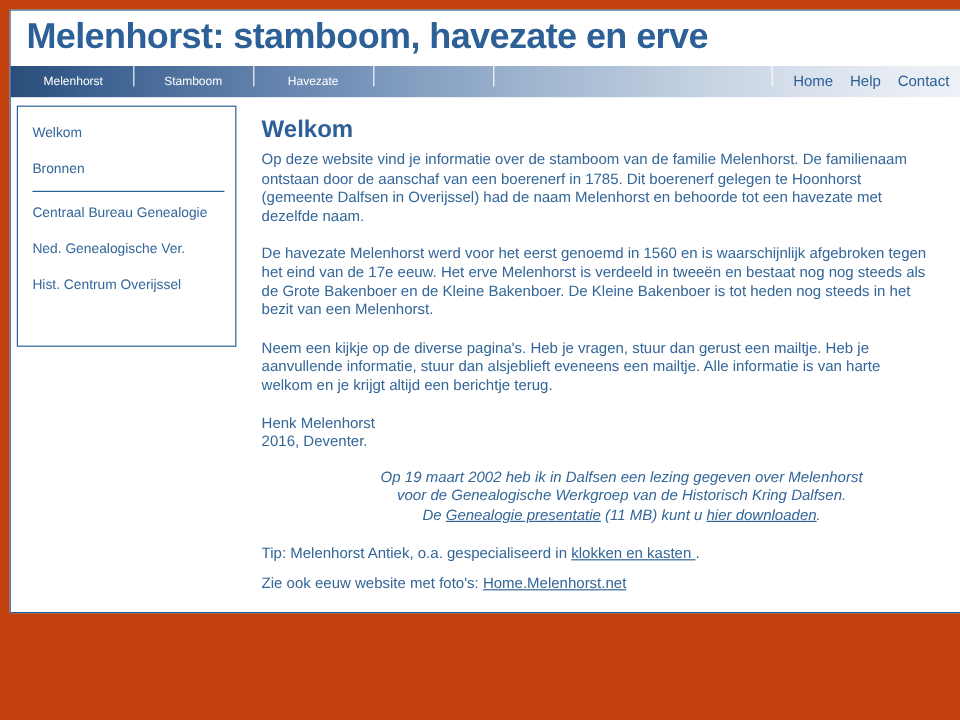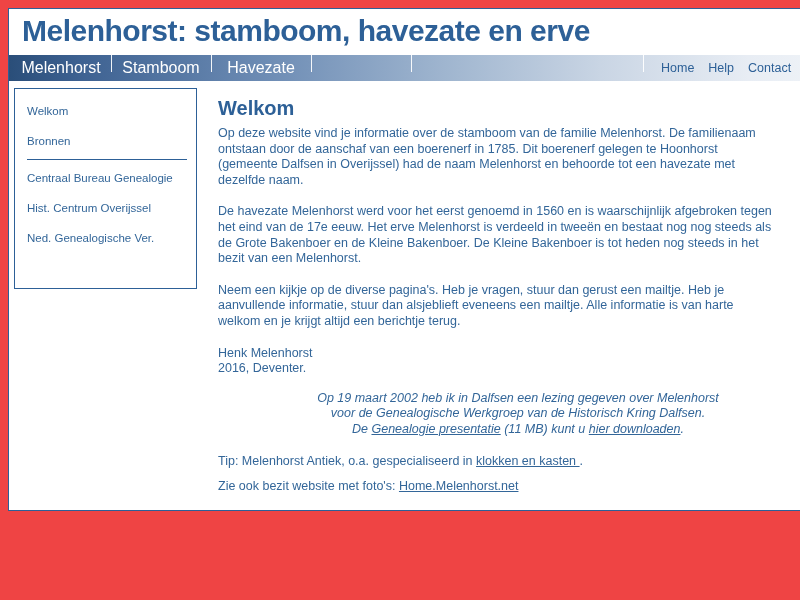--- a/index.html
+++ b/index.html
@@ -1,19 +1,19 @@
 <!DOCTYPE html>
 <html><head>
 <meta charset="utf-8">
 <style>
   * { margin:0; padding:0; box-sizing:border-box; }
   html,body { background:#ffffff; }
   .viewport {
     position:relative; width:800px; height:600px; overflow:hidden;
-    background:#ef4444; font-family:"Liberation Sans", sans-serif;
+    background:#c2410c; font-family:"Liberation Sans", sans-serif;
   }
   .page {
     position:absolute; left:8px; top:8px; width:872px; height:503px;
     border:1px solid #2D6097; background:#ffffff;
   }
   
   .header { position:absolute; left:0; top:0; width:100%; height:46px; background:#ffffff; }
   .site-title {
     position:absolute; left:13px; top:5px;
     font-size:30px; font-weight:bold; color:#2D6097; letter-spacing:-0.5px;
@@ -22,21 +22,21 @@
   
   .navbar {
     position:absolute; left:0; top:46px; width:100%; height:26px;
     background:linear-gradient(to right,
       #2A4E79 0%, #3D6191 8%, #6E8DB5 30%, #9FB5CF 50%,
       #C9D5E4 68%, #E8EDF4 85%, #F4F7FA 100%);
   }
   .nav-tabs { position:absolute; left:2px; top:0; height:26px; display:flex; }
   .nav-tab {
     width:100px; height:26px; display:flex; align-items:center; justify-content:center;
-    color:#ffffff; font-size:16px; cursor:pointer; white-space:nowrap;
+    color:#ffffff; font-size:10px; cursor:pointer; white-space:nowrap;
   }
   .nav-sep {
     position:absolute; top:0; width:1px; height:17px;
     background:rgba(255,255,255,0.92);
   }
   .nav-right {
     position:absolute; left:652px; top:0; height:26px;
     display:flex; align-items:center; gap:14px;justify-content:space-between;
   }
   .nav-link { color:#2D6097; font-size:12.5px; cursor:pointer; white-space:nowrap; }
@@ -92,22 +92,22 @@
         <span class="nav-link">Contact</span>
 
       </div>
     </div>
 
     <div class="sidebar">
       <div class="side-item">Welkom</div>
       <div class="side-item">Bronnen</div>
       <div class="side-divider"></div>
       <div class="side-item">Centraal Bureau Genealogie</div>
+      <div class="side-item">Ned. Genealogische Ver.</div>
       <div class="side-item">Hist. Centrum Overijssel</div>
-      <div class="side-item">Ned. Genealogische Ver.</div>
     </div>
 
     <div class="main">
       <h1>Welkom</h1>
       <p class="para">Op deze website vind je informatie over de stamboom van de familie Melenhorst. De familienaam
 ontstaan door de aanschaf van een boerenerf in 1785. Dit boerenerf gelegen te Hoonhorst
 (gemeente Dalfsen in Overijssel) had de naam Melenhorst en behoorde tot een havezate met
 dezelfde naam.</p>
       <p class="para">De havezate Melenhorst werd voor het eerst genoemd in 1560 en is waarschijnlijk afgebroken tegen
 het eind van de 17e eeuw. Het erve Melenhorst is verdeeld in tweeën en bestaat nog nog steeds als
@@ -120,17 +120,17 @@
 2016, Deventer.</p>
 
       <div class="lecture">
         <span>Op 19 maart 2002 heb ik in Dalfsen een lezing gegeven over Melenhorst</span><br>
         <span>voor de Genealogische Werkgroep van de Historisch Kring Dalfsen.</span><br>
         <span><span>De </span><a class="lnk">Genealogie presentatie</a><span> (11 MB) kunt u </span><a class="lnk">hier downloaden</a><span>.</span></span>
       </div>
 
       <p class="inline-row"><span>Tip: Melenhorst Antiek, o.a. gespecialiseerd in </span><a class="lnk">klokken en kasten </a><span>.</span></p>
 
-      <p class="inline-row"><span>Zie ook bezit website met foto's: </span><a class="lnk">Home.Melenhorst.net</a></p>
+      <p class="inline-row"><span>Zie ook eeuw website met foto's: </span><a class="lnk">Home.Melenhorst.net</a></p>
     </div>
 
   </div>
 </div>
 
 </body></html>

